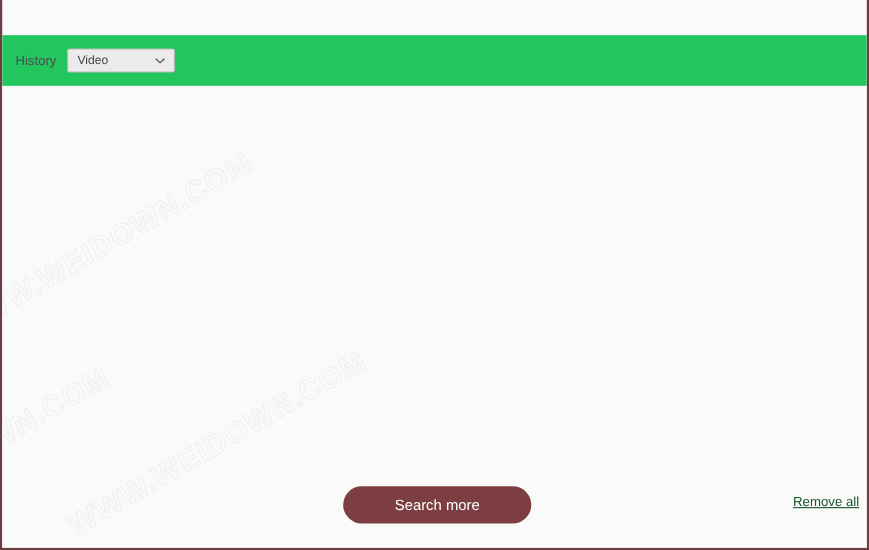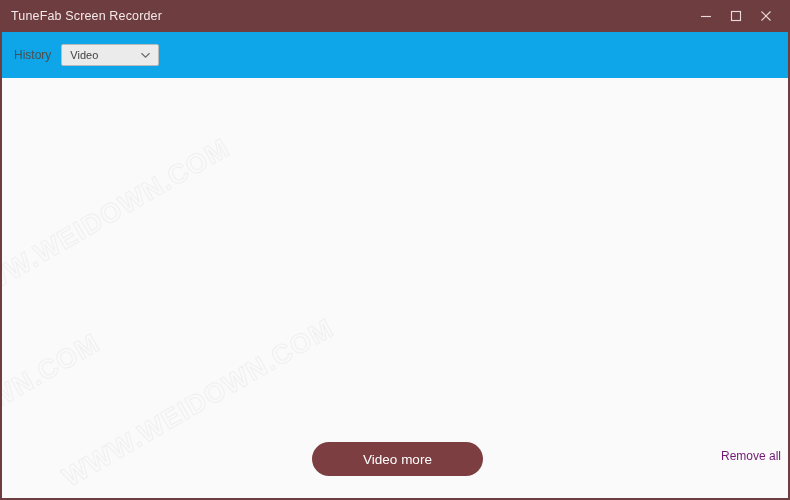--- a/index.html
+++ b/index.html
@@ -66,21 +66,21 @@
   .win-btn svg { display: block; }
   .win-btn .gl { stroke: #e9d9da; stroke-width: 1.15; fill: none; }
 
   
   .toolbar {
     position: absolute;
     left: 0;
     top: 32px;
     width: 786px;
     height: 46px;
-    background: #0ea5e9;
+    background: #22c55e;
     z-index: 4;
   }
   .toolbar-left {
     position: absolute;
     left: 12px;
     top: 0;
     height: 46px;
     display: flex;
     align-items: center;
     gap: 10px;
@@ -206,53 +206,33 @@
     font-size: 13.5px;
     cursor: pointer;
     z-index: 3;
   }
 
   .remove-all {
     position: absolute;
     right: 7px;
     top: 371px;
     font-size: 12px;
-    color: #701a75;
+    color: #14532d;
+    text-decoration: underline;
     cursor: pointer;
     z-index: 3;
     white-space: nowrap;
     user-select: none;
   }
 </style>
 </head>
 <body>
 
 <div class="app-window">
 
-  <div class="title-bar">
-    <div class="title-text">TuneFab Screen Recorder</div>
-    <div class="win-controls">
-      <div class="win-btn">
-        <svg width="14" height="14" viewBox="0 0 14 14">
-          <line class="gl" x1="2" y1="7.5" x2="12" y2="7.5"></line>
-        </svg>
-      </div>
-      <div class="win-btn">
-        <svg width="14" height="14" viewBox="0 0 14 14">
-          <rect class="gl" x="2.5" y="2.5" width="9" height="9"></rect>
-        </svg>
-      </div>
-      <div class="win-btn">
-        <svg width="14" height="14" viewBox="0 0 14 14">
-          <line class="gl" x1="2.5" y1="2.5" x2="11.5" y2="11.5"></line>
-          <line class="gl" x1="11.5" y1="2.5" x2="2.5" y2="11.5"></line>
-        </svg>
-      </div>
-    </div>
-  </div>
 
   <div class="toolbar">
     <div class="toolbar-left">
       <span class="history-label">History</span>
       <div class="select-box">
         <span class="select-value">Video</span>
         <span class="chev">
           <svg width="11" height="11" viewBox="0 0 11 11">
             <polyline points="1.5,3.8 5.5,7.6 9.5,3.8" fill="none" stroke="#6b6b6b" stroke-width="1.3"></polyline>
           </svg>
@@ -268,18 +248,18 @@
       <span class="wm-row">WWW.WEIDOWN.COM</span>
       <span class="wm-row odd">WWW.WEIDOWN.COM</span>
       <span class="wm-row">WWW.WEIDOWN.COM</span>
       <span class="wm-row odd">WWW.WEIDOWN.COM</span>
       <span class="wm-row">WWW.WEIDOWN.COM</span>
       <span class="wm-row odd">WWW.WEIDOWN.COM</span>
       <span class="wm-row">WWW.WEIDOWN.COM</span>
       <span class="wm-row odd">WWW.WEIDOWN.COM</span>
     </div>
 
-    <button class="record-btn">Video more</button>
+    <button class="record-btn">Search more</button>
 
     <span class="remove-all">Remove all</span>
   </div>
 
 </div>
 
 </body></html>

